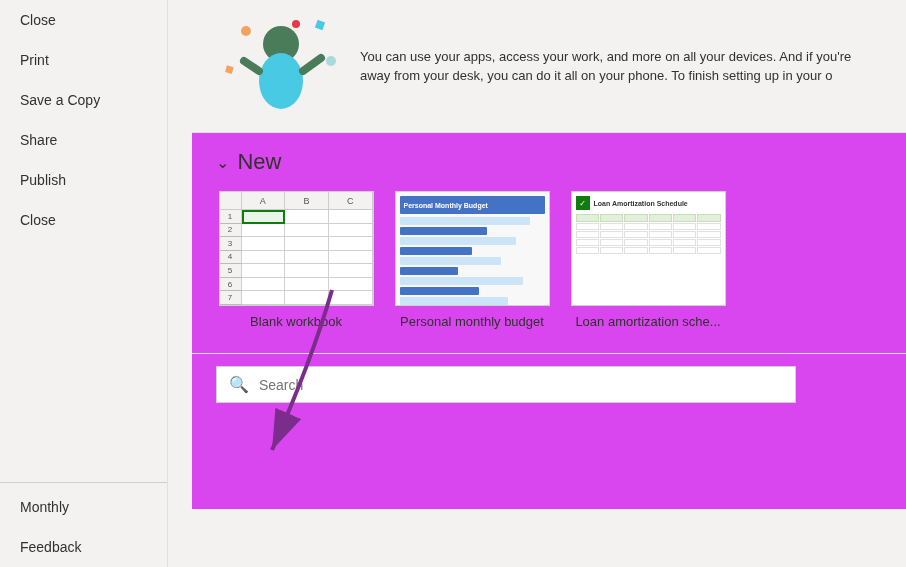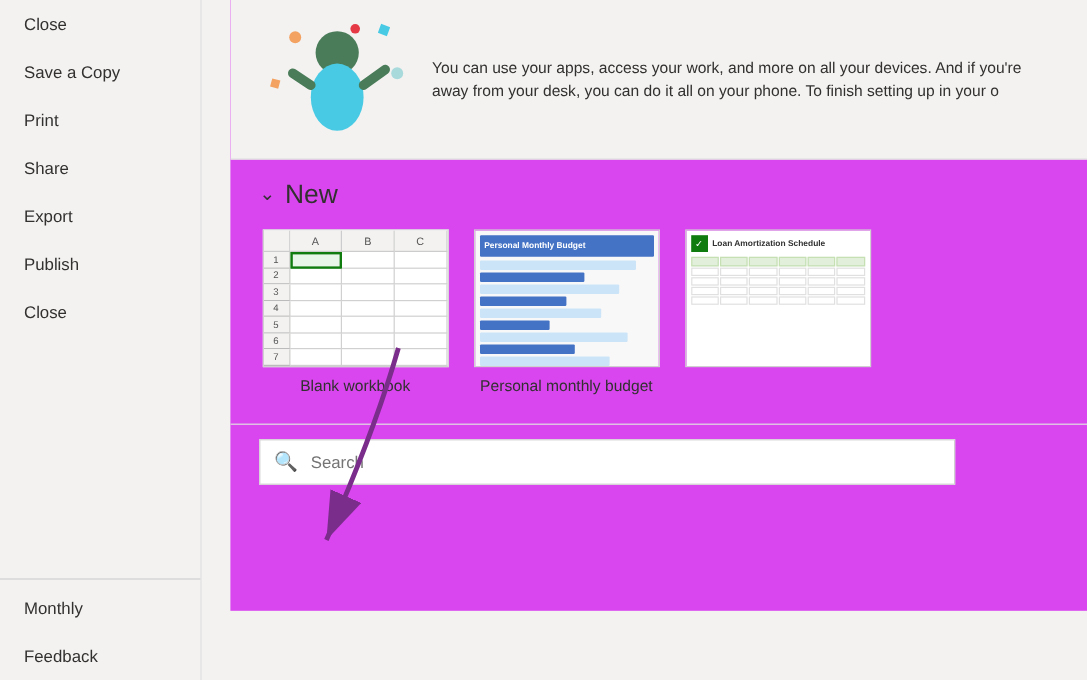--- a/index.html
+++ b/index.html
@@ -225,30 +225,27 @@
     }
   </style>
 </head>
 <body>
 
 <div class="sidebar">
   <div class="sidebar-item">
     <span>Close</span>
   </div>
   <div class="sidebar-item">
+    <span>Print</span>
+  </div>
+  <div class="sidebar-item">
     <span>Save a Copy</span>
   </div>
   <div class="sidebar-item">
-    <span>Print</span>
-  </div>
-  <div class="sidebar-item">
     <span>Share</span>
-  </div>
-  <div class="sidebar-item">
-    <span>Export</span>
   </div>
   <div class="sidebar-item">
     <span>Publish</span>
   </div>
   <div class="sidebar-item">
     <span>Close</span>
   </div>
 
   <div class="sidebar-spacer"></div>
 
@@ -407,20 +404,21 @@
               <div style="background:#fff;height:7px;border:1px solid #e0e0e0;"></div>
               <div style="background:#fff;height:7px;border:1px solid #e0e0e0;"></div>
               <div style="background:#fff;height:7px;border:1px solid #e0e0e0;"></div>
               <div style="background:#fff;height:7px;border:1px solid #e0e0e0;"></div>
               <div style="background:#fff;height:7px;border:1px solid #e0e0e0;"></div>
               <div style="background:#fff;height:7px;border:1px solid #e0e0e0;"></div>
               <div style="background:#fff;height:7px;border:1px solid #e0e0e0;"></div>
             </div>
           </div>
         </div>
+        <span class="template-label">Loan amortization sche...</span>
       </div>
 
     </div>
   </div>
 
   <div class="divider"></div>
 
   <div class="search-container">
     <div class="search-bar">
       <span class="search-icon">🔍</span>

